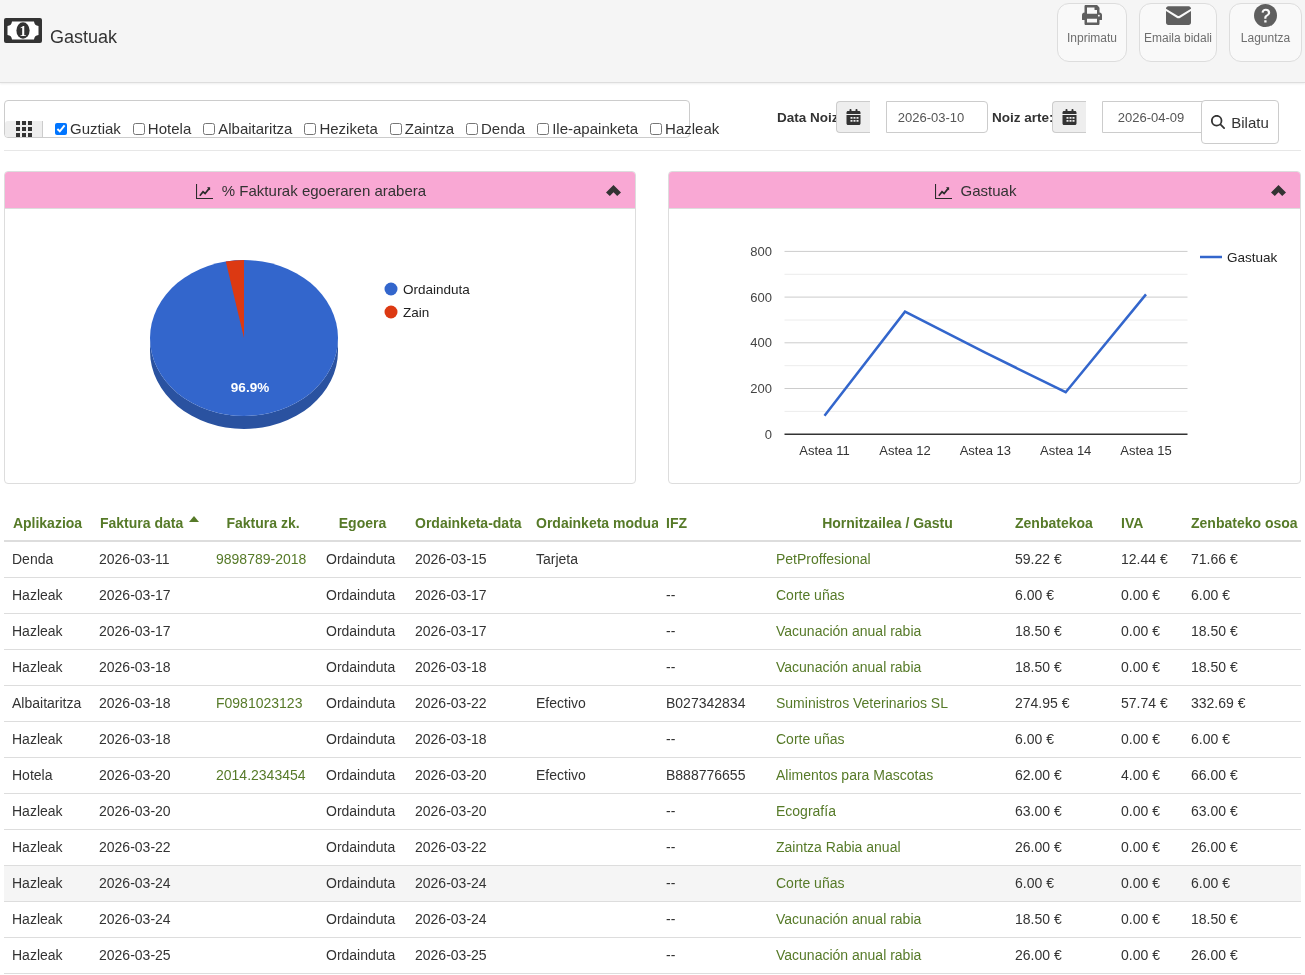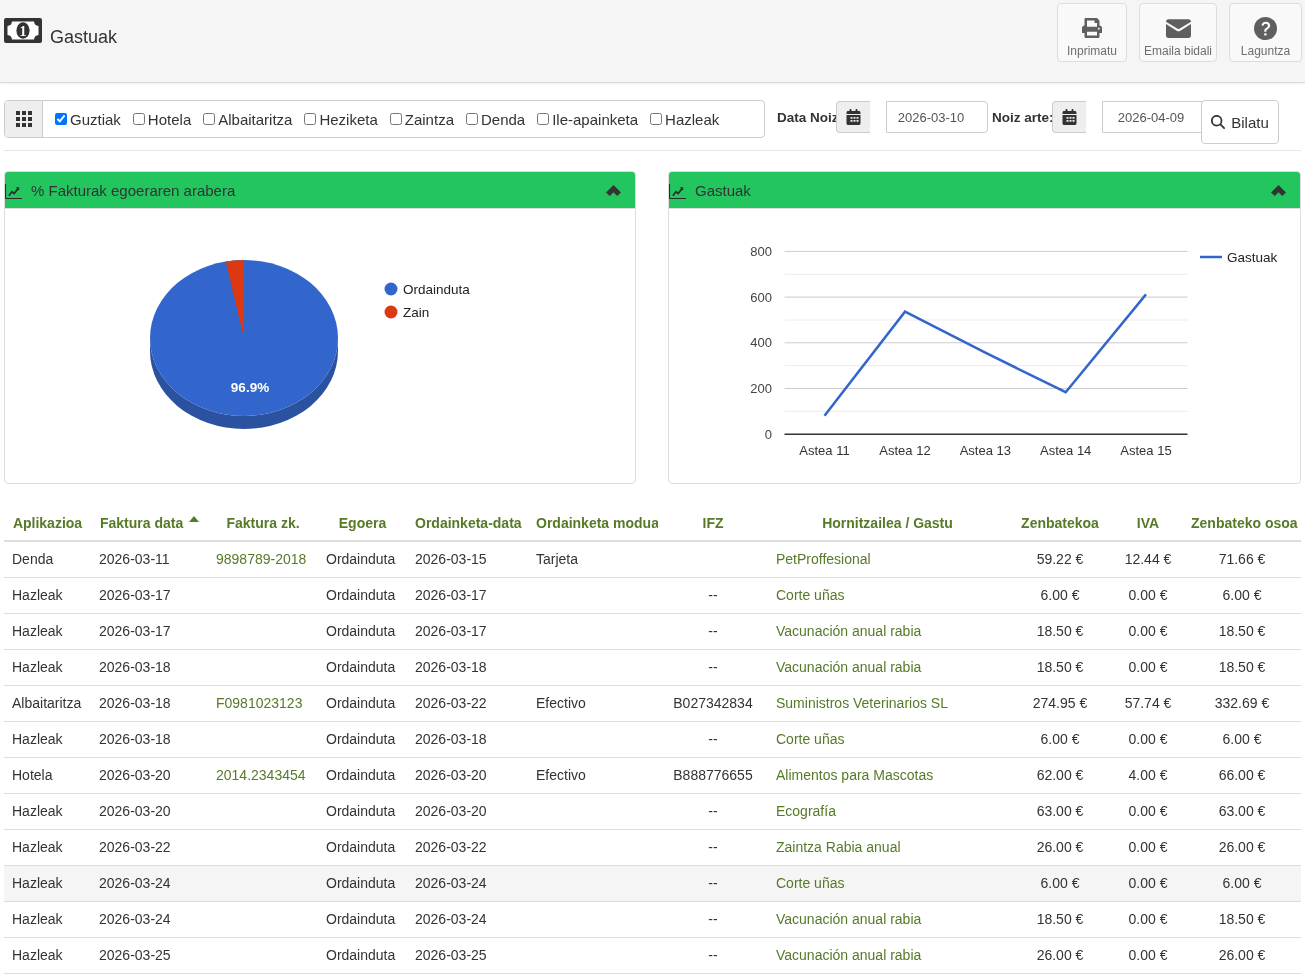--- a/index.html
+++ b/index.html
@@ -4,54 +4,54 @@
 <style>
 * { margin:0; padding:0; box-sizing:border-box; }
 html,body { width:1305px; background:#fff; font-family:"Liberation Sans", sans-serif; color:#333; }
 body { position:relative; height:975px; overflow:hidden; }
 
 
 .topbar { position:relative; height:83px; background:#f5f5f5; border-bottom:1px solid #ddd; box-shadow:0 1px 2px rgba(0,0,0,0.07); }
 .money-ic { position:absolute; left:4px; top:18px; }
 .apptitle { position:absolute; left:50px; top:27px; font-size:18px; color:#333; }
 .topbtns { position:absolute; top:3px; right:3px; display:flex; gap:12px; }
-.tbtn { height:59px; background:#f9f9f9; border:1px solid #ddd; border-radius:4px; display:flex; flex-direction:column; align-items:center; justify-content:flex-start; padding-top:13px; }
+.tbtn { height:59px; background:#f9f9f9; border:1px solid #ddd; border-radius:12px; display:flex; flex-direction:column; align-items:center; justify-content:flex-start; }
 .tbtn.b1{width:70px;} .tbtn.b2{width:78px;text-align:right;} .tbtn.b3{width:73px;}
 .tbtn .ic { height:22px; display:flex; align-items:center; justify-content:center; }
 .tbtn .lbl { font-size:12px; color:#6e6e6e; margin-top:5px; }
 
 
 .filterrow { position:relative; height:68px; }
-.filterbox { position:absolute; left:4px; top:17px; width:761px; height:38px; border:1px solid #ccc; border-radius:4px; display:flex; background:#fff; }
+.filterbox { position:absolute; left:4px; top:17px; width:686px; height:38px; border:1px solid #ccc; border-radius:4px; display:flex; background:#fff;align-items:flex-end; }
 .filterbox .gridcell { flex:0 0 38px; width:38px; background:#eee; border-right:1px solid #ccc; border-radius:3px 0 0 3px; display:flex; align-items:center; justify-content:center; }
 .cbarea { display:flex; align-items:center; padding-left:12px; }
 .cbarea label { display:flex; align-items:center; font-size:15px; color:#333; margin-right:12px; white-space:nowrap; }
 .cbarea input { width:12px; height:12px; margin:0 3px 0 0; }
 .dlabel { position:absolute; font-size:13.5px; font-weight:bold; color:#333; top:27px; }
 .igroup { position:absolute; top:18px; height:32px; display:flex;gap:16px; }
 .igroup .addon { width:34px; background:#eee; border:1px solid #ccc; border-right:none; border-radius:4px 0 0 4px; display:flex; align-items:center; justify-content:center; }
 .igroup input { border:1px solid #ccc; border-radius:0 4px 4px 0; text-align:center; font-size:13px; color:#555; font-family:"Liberation Sans",sans-serif; padding:0 12px 0 0; }
 .bilatu { position:absolute; left:1201px; top:17px; width:78px; height:44px; background:#fff; border:1px solid #ccc; border-radius:4px; display:flex; align-items:center; justify-content:center; font-size:15px; color:#333; gap:6px; }
 
 .sep { position:absolute; top:150px; left:4px; width:1297px; border-top:1px solid #e7e7e7; }
 
 
 .panel { position:absolute; top:171px; height:313px; background:#fff; border:1px solid #ddd; border-radius:4px; }
 .panel.left { left:4px; width:632px; }
 .panel.right { left:668px; width:633px; }
-.phead { position:relative; height:37px; background:#22c55e; border-bottom:1px solid #ddd; border-radius:3px 3px 0 0; text-align:left; font-size:15px; color:#333; line-height:37px; padding-right:18px; }
+.phead { position:relative; height:37px; background:#f9a8d4; border-bottom:1px solid #ddd; border-radius:3px 3px 0 0; text-align:center; font-size:15px; color:#333; line-height:37px; padding-right:18px; }
 .phead .cic { display:inline-block; vertical-align:-3px; margin-right:9px; }
 .phead .caret { position:absolute; right:14px; top:13px; }
 
 
 table.data { position:absolute; top:505px; left:4px; width:1297px; border-collapse:collapse; table-layout:fixed; font-size:14px; }
 table.data th { color:#567a28; text-align:center; font-size:14px; padding:8px; border-bottom:2px solid #ddd; }
 table.data td { padding:8px; border-top:1px solid #ddd; height:36px; }
 table.data tr { height:36px; }
-table.data .r { text-align:center; }
+table.data .r { text-align:left; }
 table.data td, table.data th { overflow:hidden; white-space:nowrap; }
 .grn { color:#567a28; }
 tr.hov td { background:#f5f5f5; }
 table.data tbody tr:last-child td { border-bottom:1px solid #ddd; }
 </style>
 </head>
 <body>
 
 <div class="topbar">
   <svg class="money-ic" width="38" height="25" viewBox="0 0 38 25">

